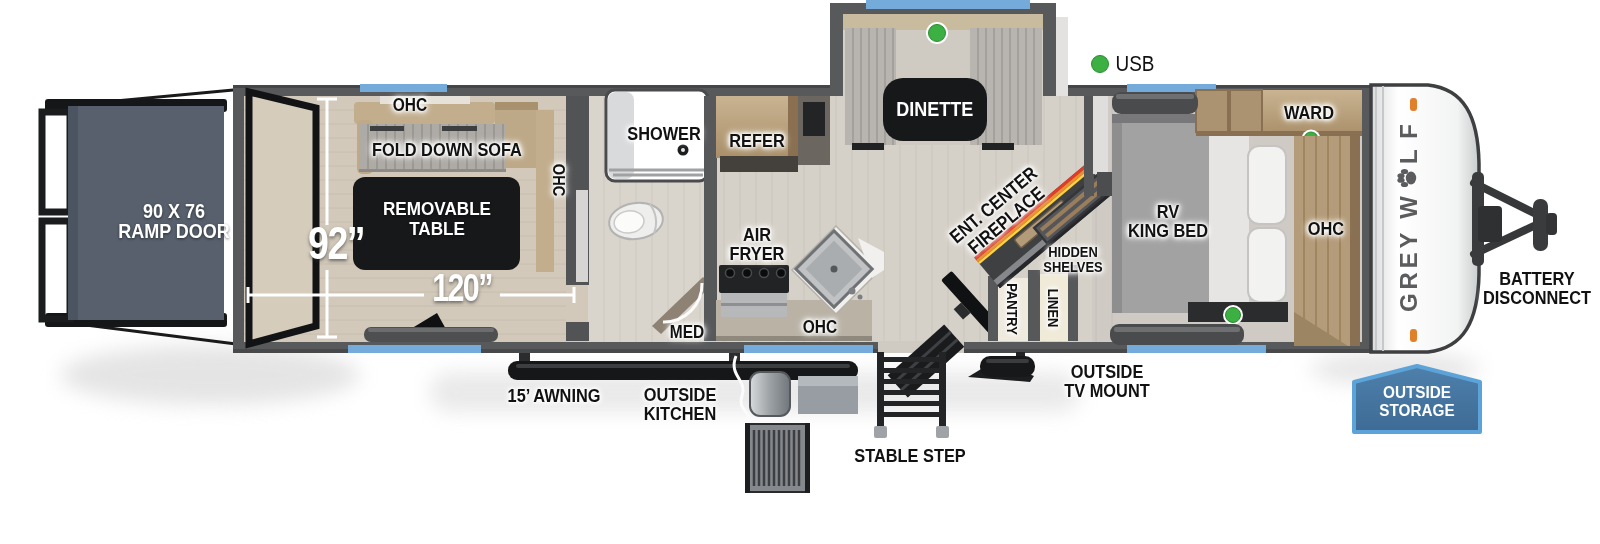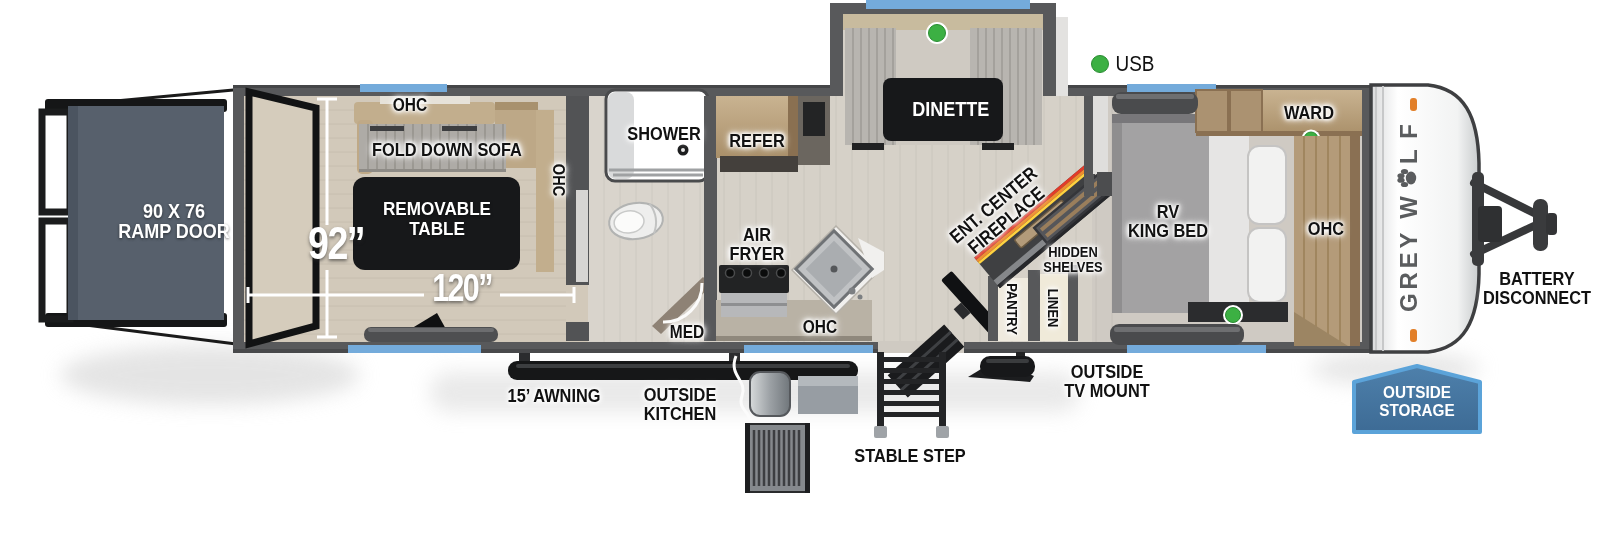--- a/index.html
+++ b/index.html
@@ -366,21 +366,21 @@
 <div class="lbl" style="left:664px;top:133px;">SHOWER</div>
 
 <div class="lbl" style="left:687px;top:332px;font-size:18px;">MED</div>
 
 <div class="lbl" style="left:757px;top:140px;">REFER</div>
 
 <div class="lbl" style="left:757px;top:244px;">AIR<br>FRYER</div>
 
 <div class="lbl" style="left:820px;top:327px;font-size:18px;">OHC</div>
 
-<div style="position:absolute;left:883px;top:78px;width:104px;height:63px;background:#17181a;border-radius:8px;z-index:5;display:flex;align-items:center;justify-content:center;padding-left:16px;">
+<div style="position:absolute;left:883px;top:78px;width:104px;height:63px;background:#17181a;border-radius:20px;z-index:5;display:flex;align-items:center;justify-content:center;">
 <span style="font:bold 20px 'Liberation Sans',sans-serif;color:#fff;transform:scaleX(0.9);">DINETTE</span>
     </div>
 
 <div style="position:absolute;left:1088px;top:52px;z-index:6;width:22px;height:22px;background:#fff;border-radius:50%;"></div>
 <div style="position:absolute;left:1091px;top:55px;z-index:6;width:16px;height:16px;background:#3cb043;border:1px solid #2a8c32;border-radius:50%;"></div>
 <div class="lbl" style="left:1135px;top:63px;font-size:22px;font-weight:normal;">USB</div>
 
 <div class="lbl" style="left:1000px;top:213px;transform:translate(-50%,-50%) rotate(-40deg) scaleX(0.86);line-height:20px;">ENT. CENTER<br>FIREPLACE</div>
 
 <div class="lbl" style="left:1073px;top:259px;font-size:15px;line-height:15px;">HIDDEN<br>SHELVES</div>

